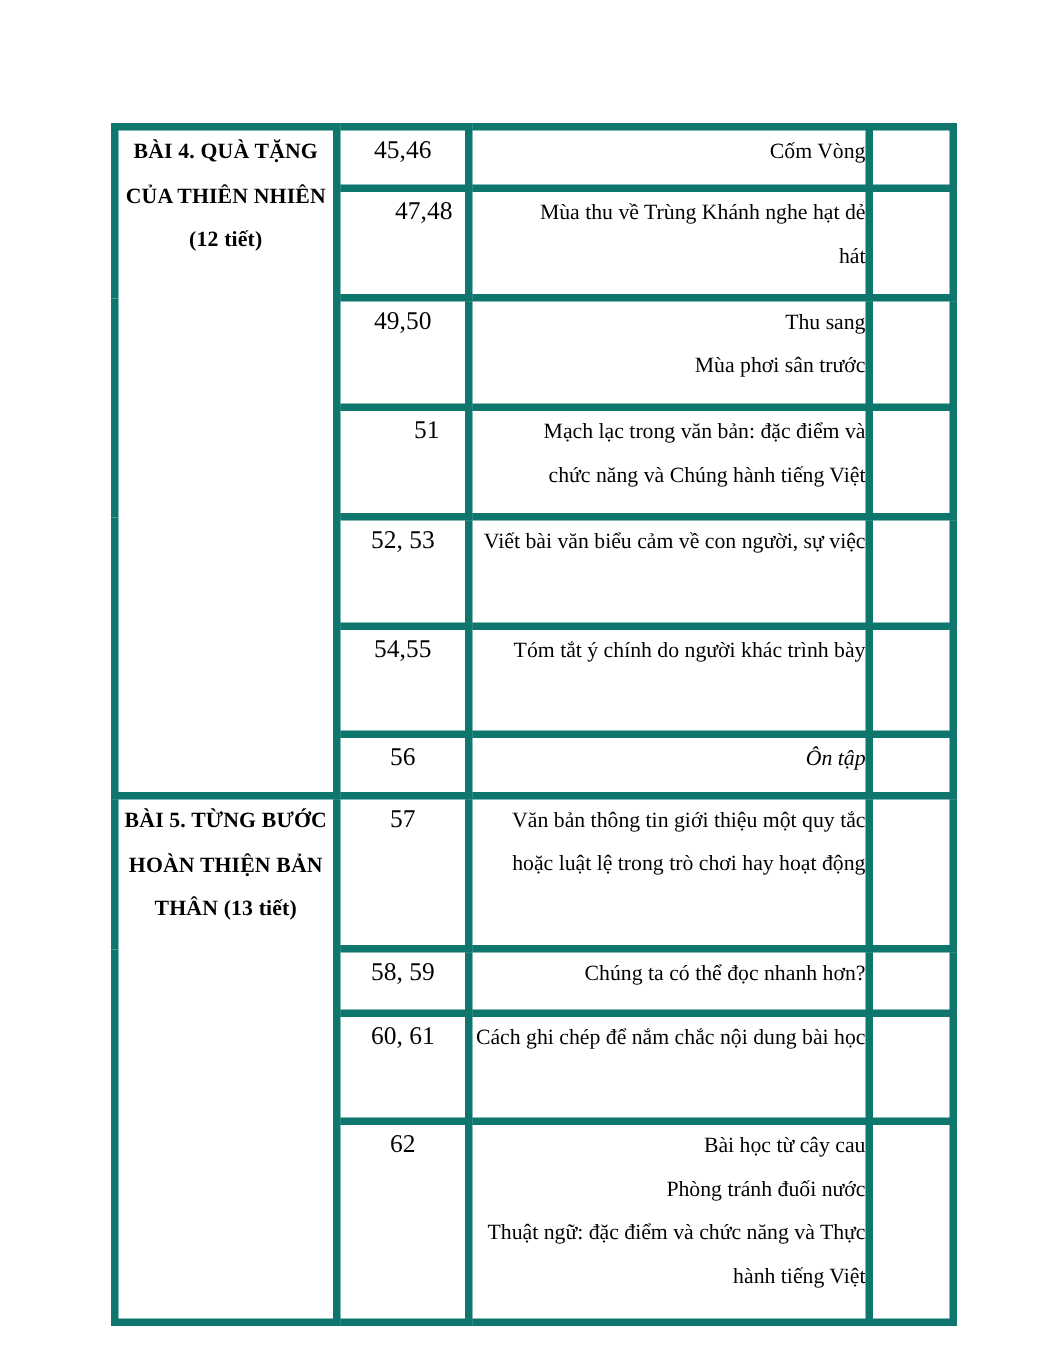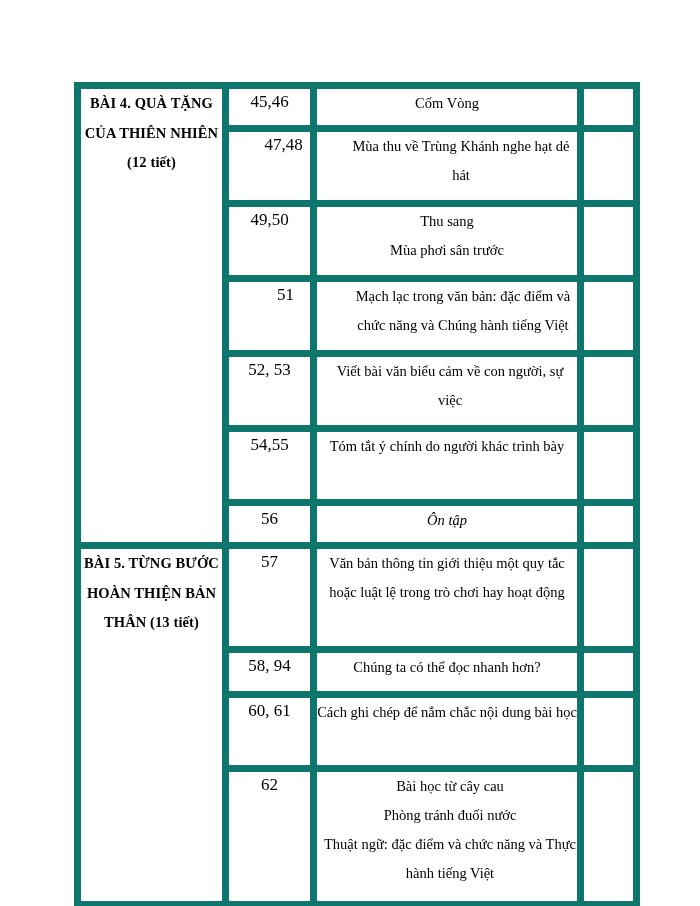--- a/index.html
+++ b/index.html
@@ -24,21 +24,21 @@
   }
   table.plan {
     position: absolute;
     left: 74px;
     top: 82px;
     width: 559px;
     border-collapse: collapse;
     table-layout: fixed;
   }
   table.plan td {
-    border: 7px solid #0f766e;
+    border: 5px solid #0f766e;
     vertical-align: top;
     padding: 0;
     background: #ffffff;
   }
   col.c-unit   { width: 148px; }
   col.c-period { width: 88px; }
   col.c-topic  { width: 267px; }
   col.c-note   { width: 56px; }
 
   .unit-cell {
@@ -50,21 +50,21 @@
     letter-spacing: 0.1px;
     padding: 6px 6px;
   }
   .period-cell {
     text-align: center;
     font-size: 17px;
     line-height: 1.5;
     padding: 9px 6px 6px 6px;
   }
   .topic-cell {
-    text-align: center;
+    text-align: right;
     font-size: 14.5px;
     line-height: 2.0;
     padding: 7px 8px 7px 10px;
   }
   .topic-cell .ln { display: block; white-space: normal; }
   .topic-cell .ln.italic { font-style: italic; }
   .topic-cell .ln.indent { padding-left: 6px; }
   .note-cell { }
 
   
@@ -165,21 +165,21 @@
           <span>THÂN (13 tiết)</span>
         </td>
         <td class="period-cell">57</td>
         <td class="topic-cell">
           <span class="ln">Văn bản thông tin giới thiệu một quy tắc hoặc luật lệ trong trò chơi hay hoạt động</span>
         </td>
         <td class="note-cell"></td>
       </tr>
 
       <tr class="r9">
-        <td class="period-cell">58, 94</td>
+        <td class="period-cell">58, 59</td>
         <td class="topic-cell">
           <span class="ln">Chúng ta có thể đọc nhanh hơn?</span>
         </td>
         <td class="note-cell"></td>
       </tr>
 
       <tr class="r10">
         <td class="period-cell">60, 61</td>
         <td class="topic-cell">
           <span class="ln">Cách ghi chép để nắm chắc nội dung bài học</span>

